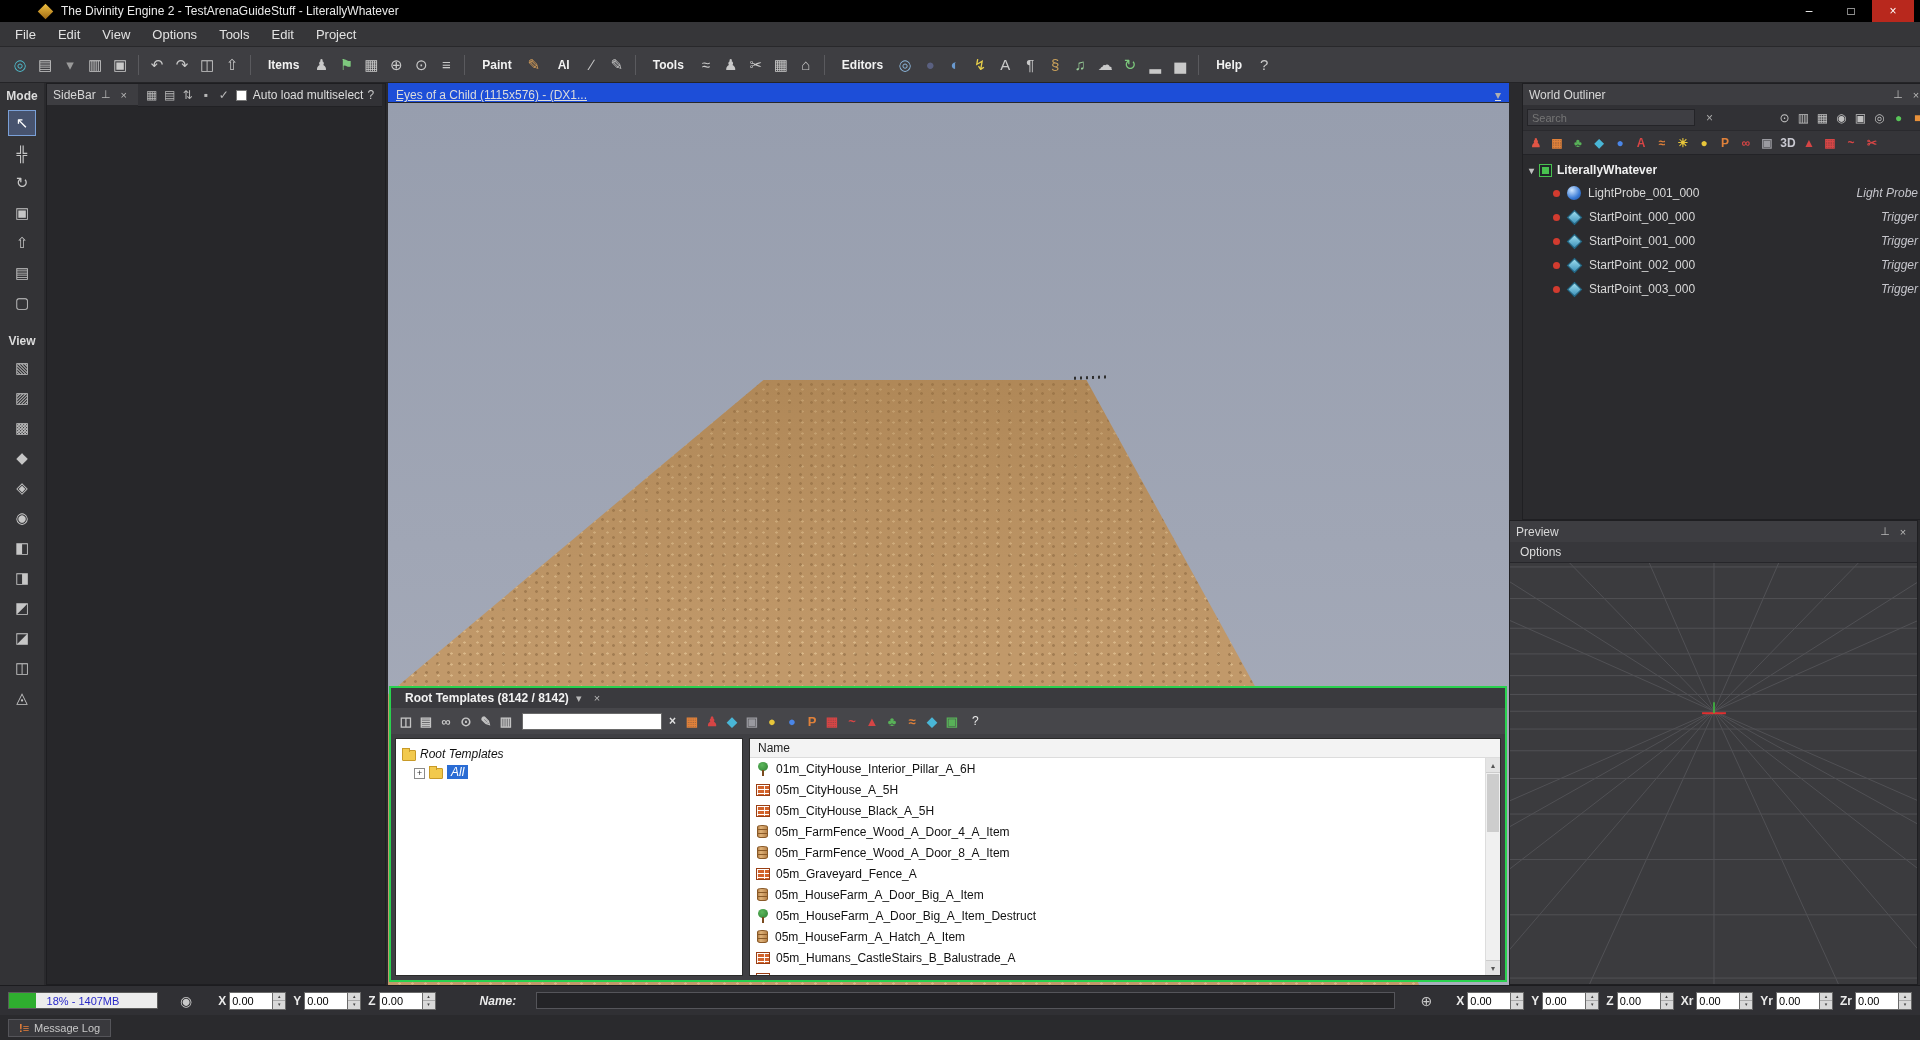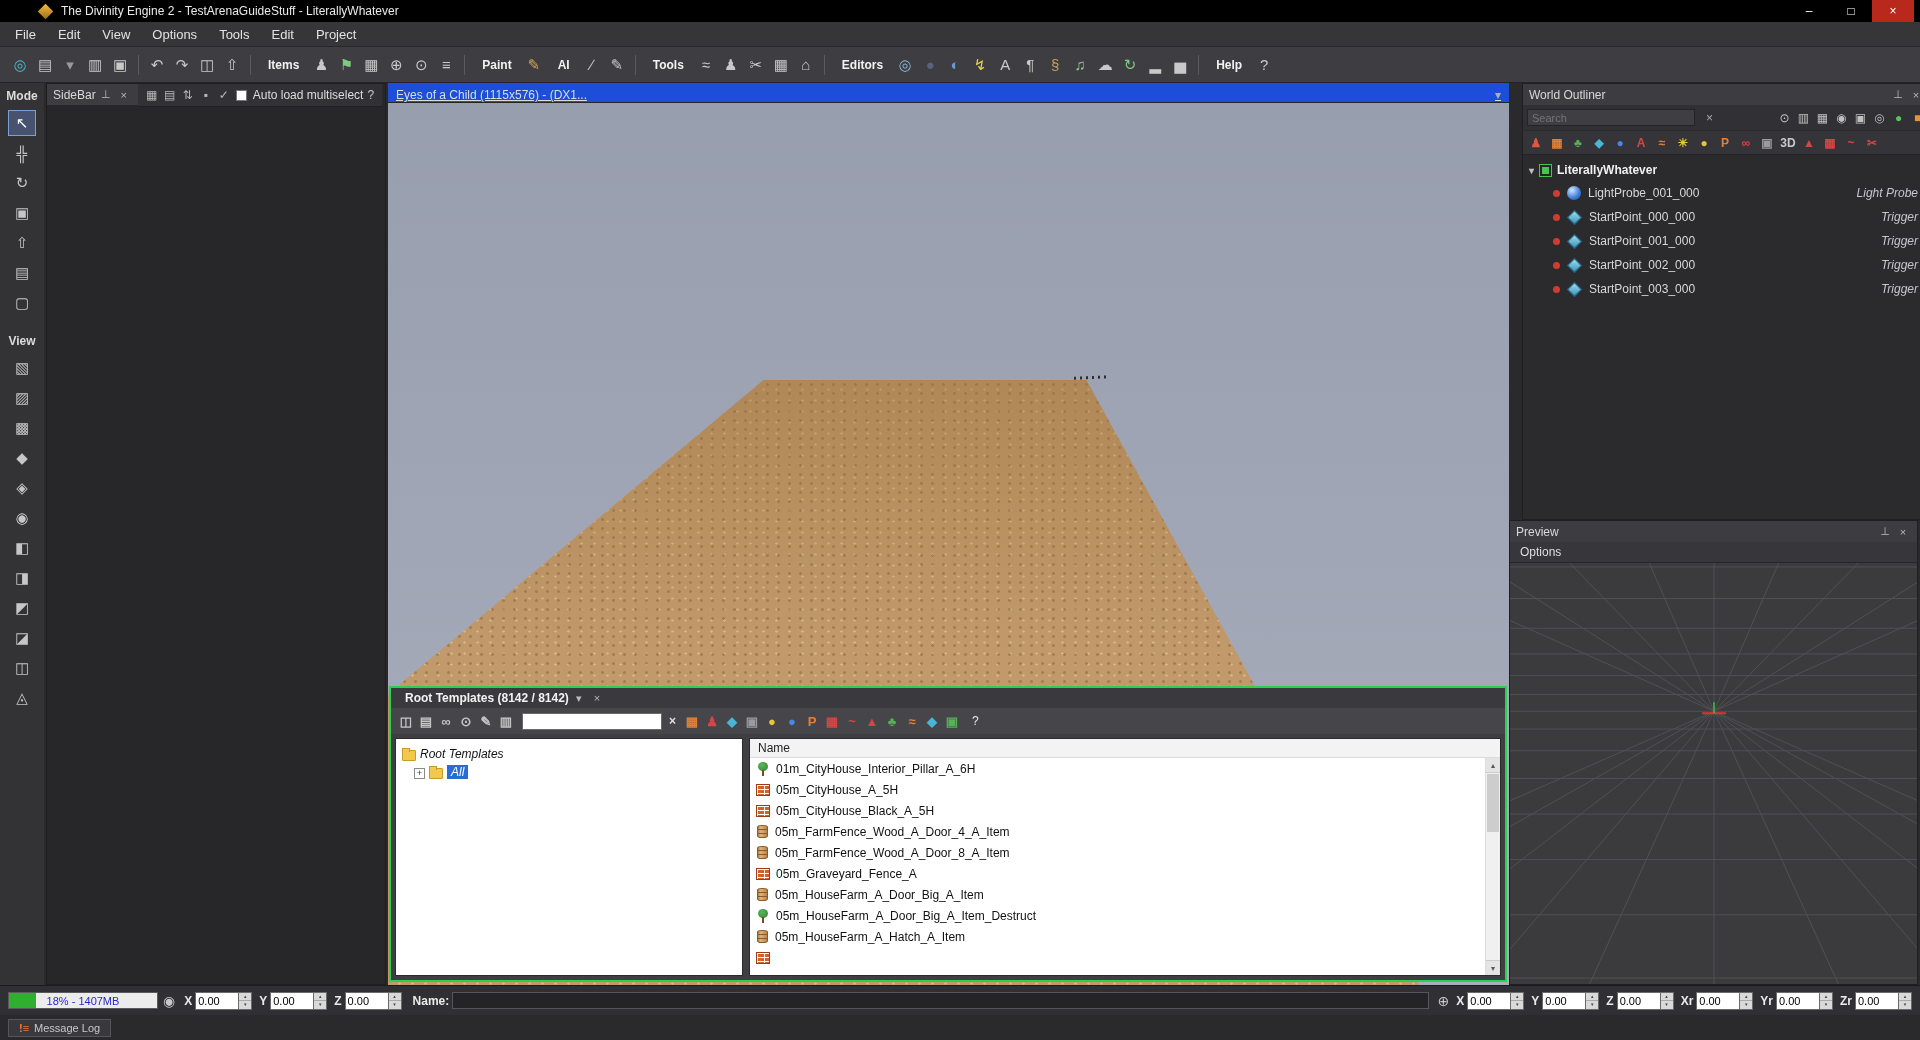--- a/index.html
+++ b/index.html
@@ -119,33 +119,33 @@
   .wo-name{color:#d8d8d8;flex:1;}
   .wo-type{font-style:italic;color:#c6c6cc;margin-right:12px;}
 
   
   .preview{position:absolute;left:1509px;top:520px;width:409px;bottom:55px;background:#2d2d30;border:1px solid #1f1f22;display:flex;flex-direction:column;}
   .pv-options{height:21px;background:#37373b;display:flex;align-items:center;padding-left:10px;color:#ddd;border-bottom:1px solid #26262a;flex:0 0 auto;}
   .pv-canvas{flex:1;position:relative;background:#3b3b3e;overflow:hidden;}
   .pv-canvas svg{position:absolute;inset:0;width:100%;height:100%;}
 
   
-  .statusbar{position:absolute;left:0;right:0;top:985px;height:30px;background:#303034;border-top:1px solid #1c1c1f;display:flex;align-items:center;gap:3px;padding:0 8px;justify-content:center;}
+  .statusbar{position:absolute;left:0;right:0;top:985px;height:30px;background:#303034;border-top:1px solid #1c1c1f;display:flex;align-items:center;gap:20px;padding:0 8px;justify-content:center;}
   .progress{position:relative;width:150px;height:17px;background:#ececec;border:1px solid #5a5a5a;flex:0 0 auto;}
   .progress-fill{position:absolute;left:0;top:0;bottom:0;background:#2fae2f;}
   .progress-text{position:absolute;inset:0;display:flex;align-items:center;justify-content:center;font-size:11px;color:#2929c8;}
   .cam-icon{color:#c8c8c8;font-size:14px;margin:0 2px;}
   .coord-group{display:flex;align-items:center;gap:3px;}
   .sb-lbl{color:#eaeaea;font-weight:bold;font-size:12px;margin-left:4px;}
   .spn{display:flex;height:18px;}
   .spn-in{width:44px;border:1px solid #6a6a6a;background:#fff;color:#000;font-size:11px;padding:0 2px;font-family:inherit;}
   .spn-btns{display:flex;flex-direction:column;width:13px;border:1px solid #6a6a6a;border-left:none;}
   .spn-b{flex:1;background:#d9d9d9;color:#444;font-size:5px;display:flex;align-items:center;justify-content:center;line-height:1;}
   .spn-b + .spn-b{border-top:1px solid #aaa;}
-  .name-lbl{font-weight:bold;color:#eaeaea;margin-left:8px;}
+  .name-lbl{font-weight:bold;color:#eaeaea;margin-left:24px;font-style:italic;}
   .name-input{flex:1;height:17px;background:#242427;border:1px solid #55555a;color:#ddd;padding:0 4px;font-family:inherit;}
   .cross-icon{color:#c8c8c8;font-size:14px;margin-left:6px;}
   .msglog{position:absolute;left:0;right:0;bottom:0;height:25px;background:#2a2a2d;display:flex;align-items:center;padding-left:8px;}
   .msg-tab{display:flex;align-items:center;gap:5px;background:#39393d;border:1px solid #55555a;padding:0 10px;height:18px;}
   .msg-ic{color:#e8803a;font-weight:bold;font-size:11px;}
   .msg-label{color:#c8c8c8;font-size:11px;}
 </style>
 </head>
 <body>
 
@@ -361,20 +361,24 @@
               <span class="ic ic-barrel"></span>
               <span class="rt-name">05m_HouseFarm_A_Door_Big_A_Item</span>
             </div>
             <div class="rt-row">
               <span class="ic ic-tree"></span>
               <span class="rt-name">05m_HouseFarm_A_Door_Big_A_Item_Destruct</span>
             </div>
             <div class="rt-row">
               <span class="ic ic-barrel"></span>
               <span class="rt-name">05m_HouseFarm_A_Hatch_A_Item</span>
+            </div>
+            <div class="rt-row">
+              <span class="ic ic-brick"></span>
+              <span class="rt-name">05m_Humans_CastleStairs_B_Balustrade_A</span>
             </div>
             <div class="rt-row">
               <span class="ic ic-brick"></span>
             </div>
           </div>
         <div class="rt-scroll">
           <div class="sc-btn">▴</div>
           <div class="sc-thumb"></div>
           <div class="sc-btn bottom">▾</div>
         </div>

